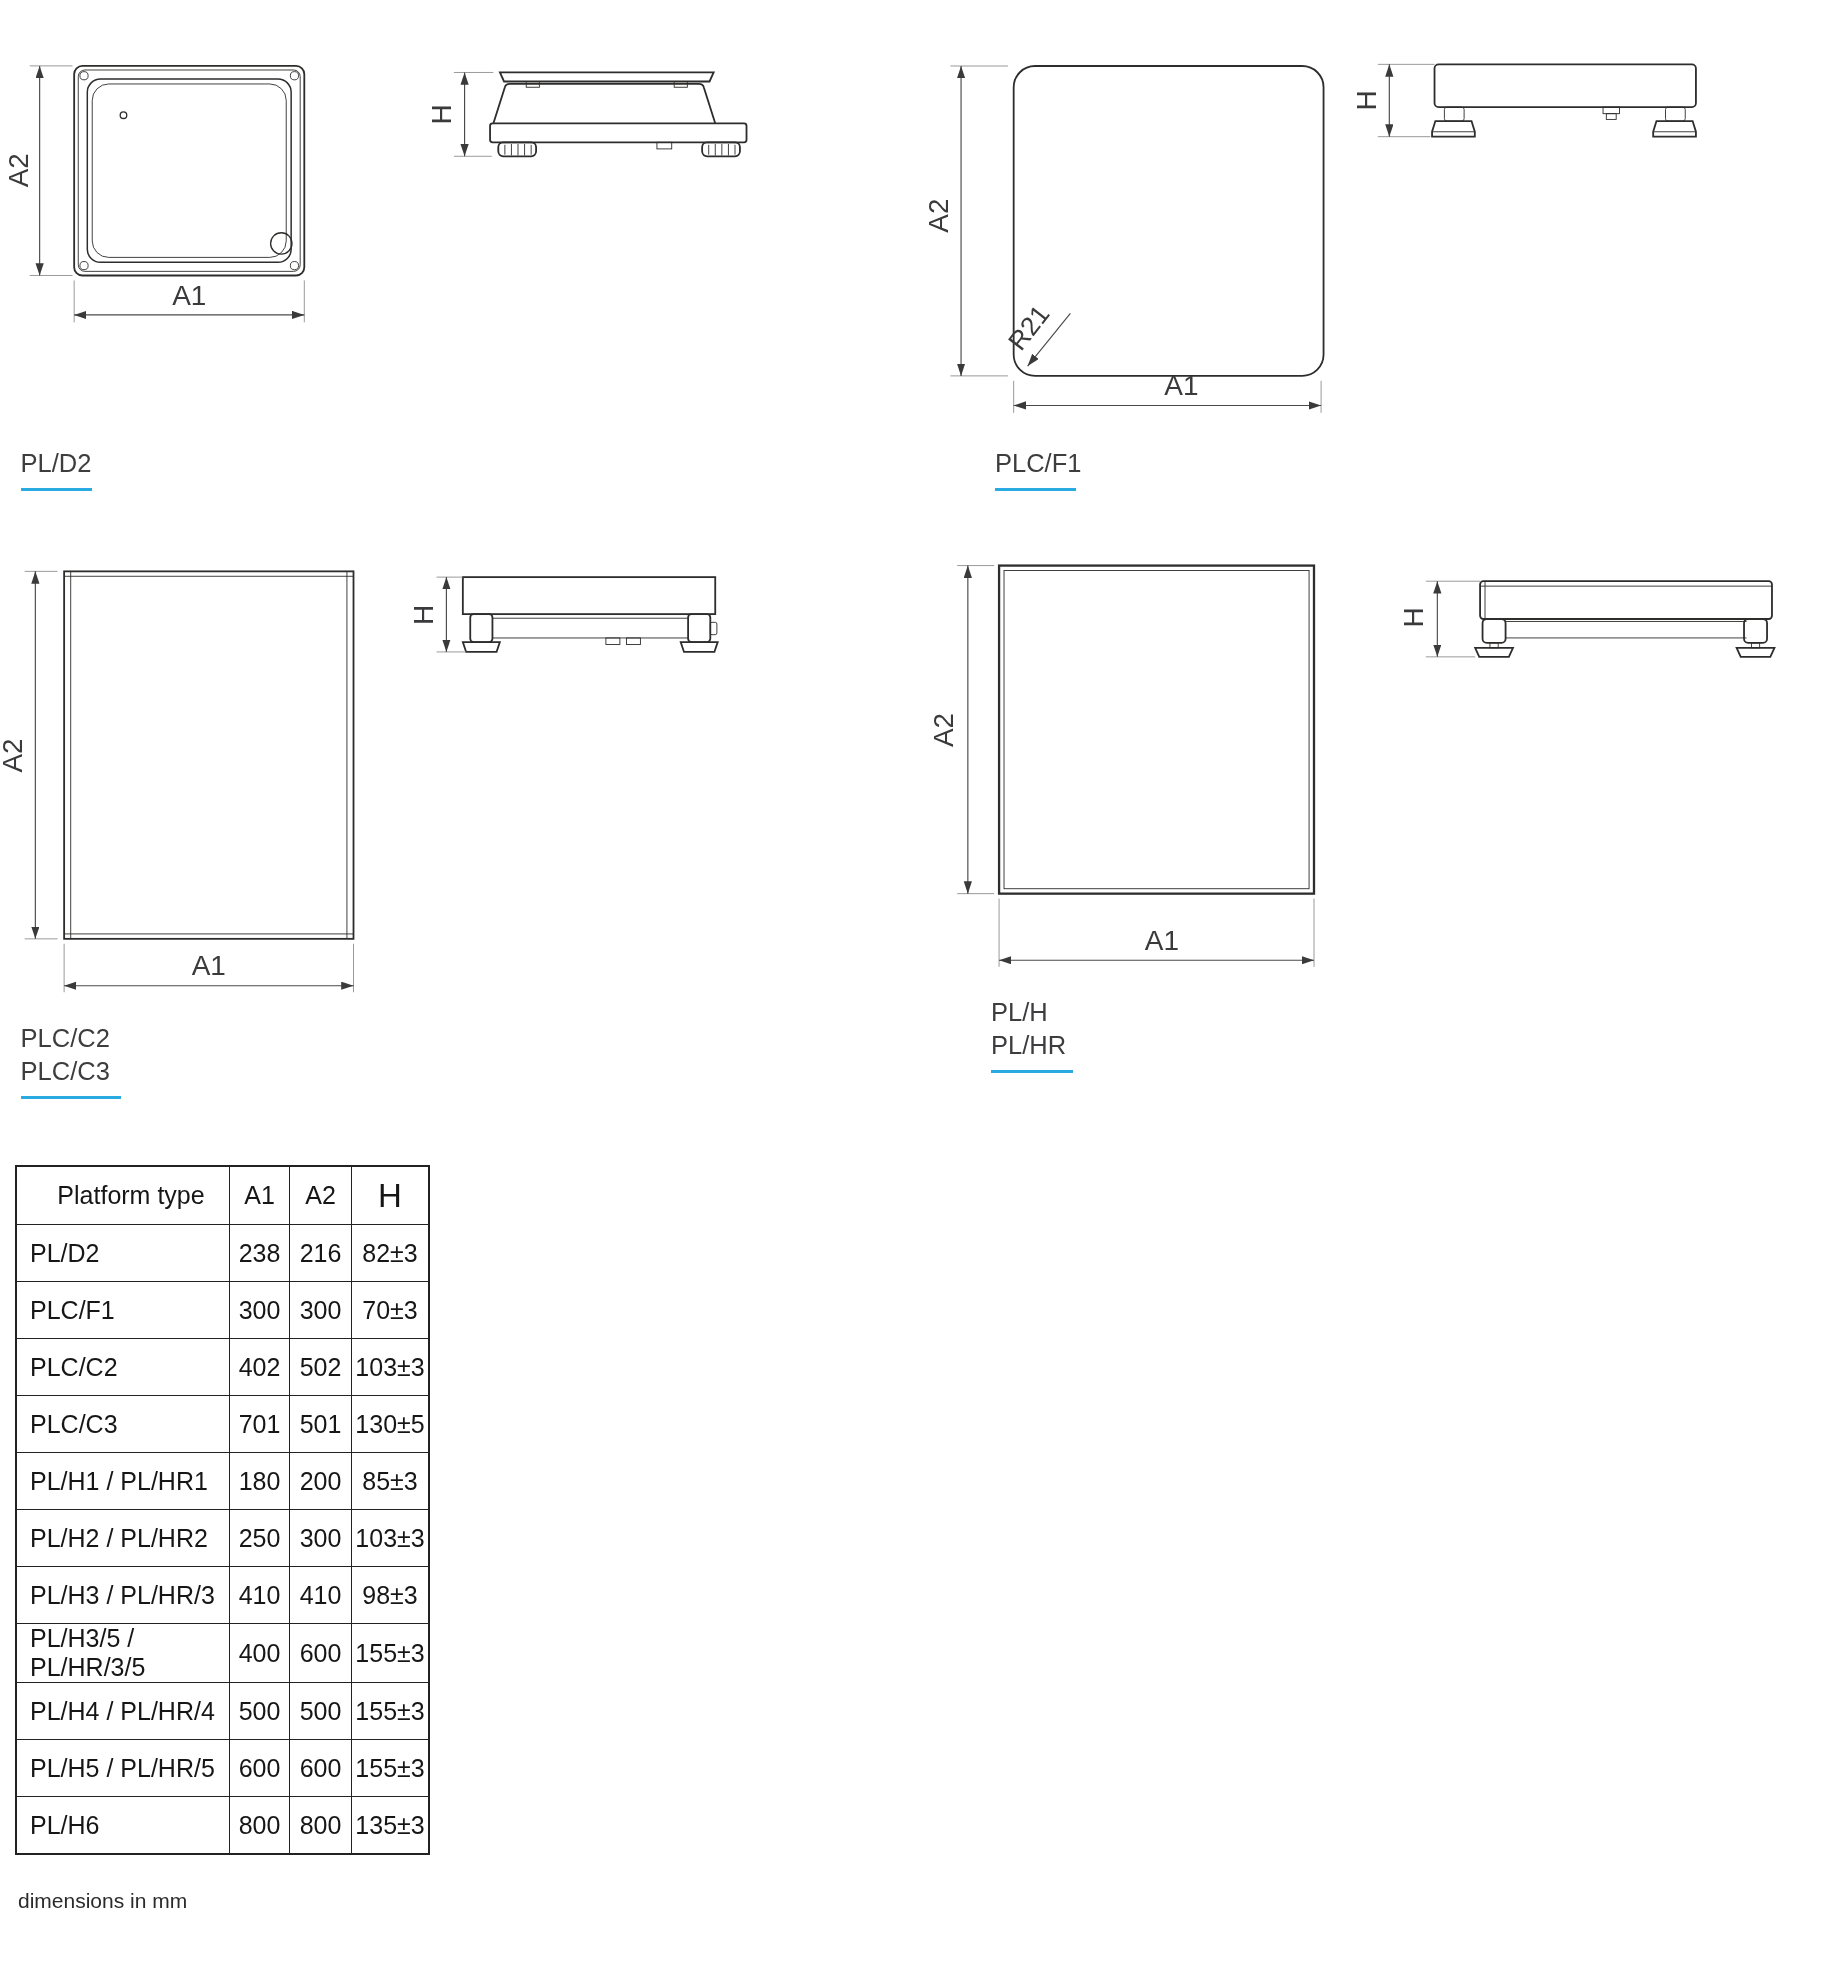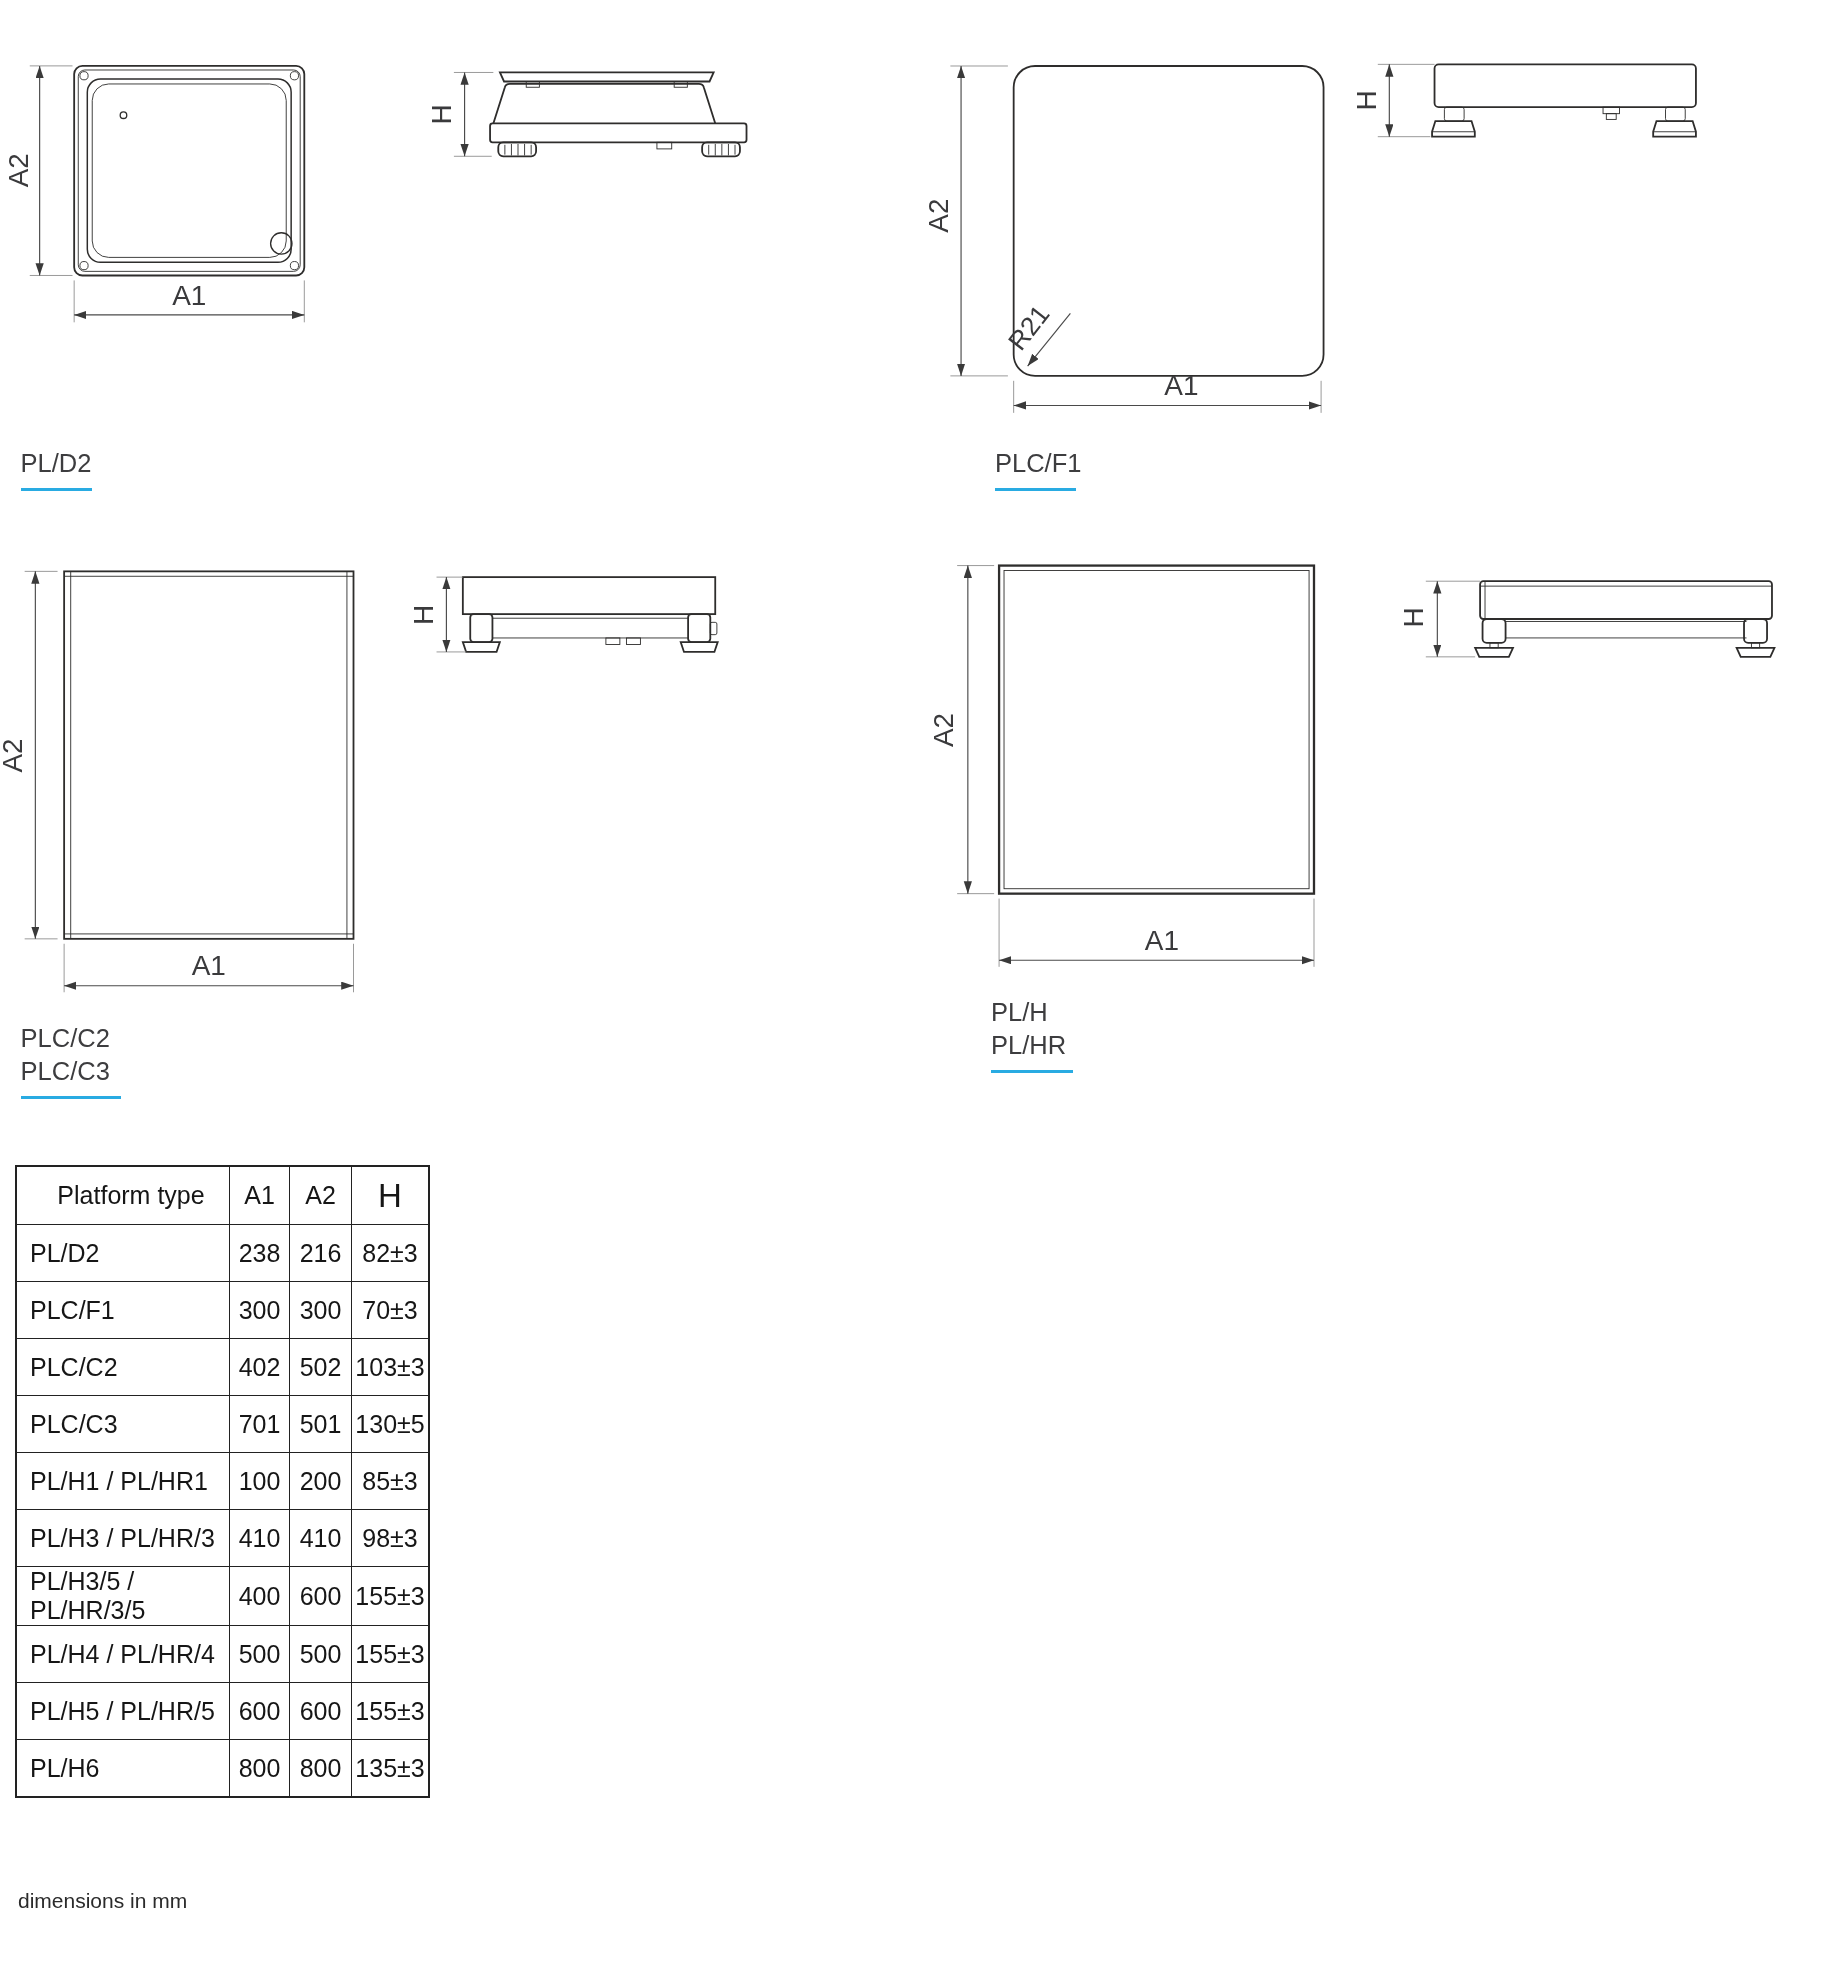--- a/index.html
+++ b/index.html
@@ -236,23 +236,29 @@
         <td class="c-h">103±3</td>
       </tr>
       <tr>
         <td class="c-type">PLC/C3</td>
         <td class="c-a1">701</td>
         <td class="c-a2">501</td>
         <td class="c-h">130±5</td>
       </tr>
       <tr>
         <td class="c-type">PL/H1 / PL/HR1</td>
-        <td class="c-a1">100</td>
+        <td class="c-a1">180</td>
         <td class="c-a2">200</td>
         <td class="c-h">85±3</td>
+      </tr>
+      <tr>
+        <td class="c-type">PL/H2 / PL/HR2</td>
+        <td class="c-a1">250</td>
+        <td class="c-a2">300</td>
+        <td class="c-h">103±3</td>
       </tr>
       <tr>
         <td class="c-type">PL/H3 / PL/HR/3</td>
         <td class="c-a1">410</td>
         <td class="c-a2">410</td>
         <td class="c-h">98±3</td>
       </tr>
       <tr>
         <td class="c-type">PL/H3/5 / PL/HR/3/5</td>
         <td class="c-a1">400</td>

